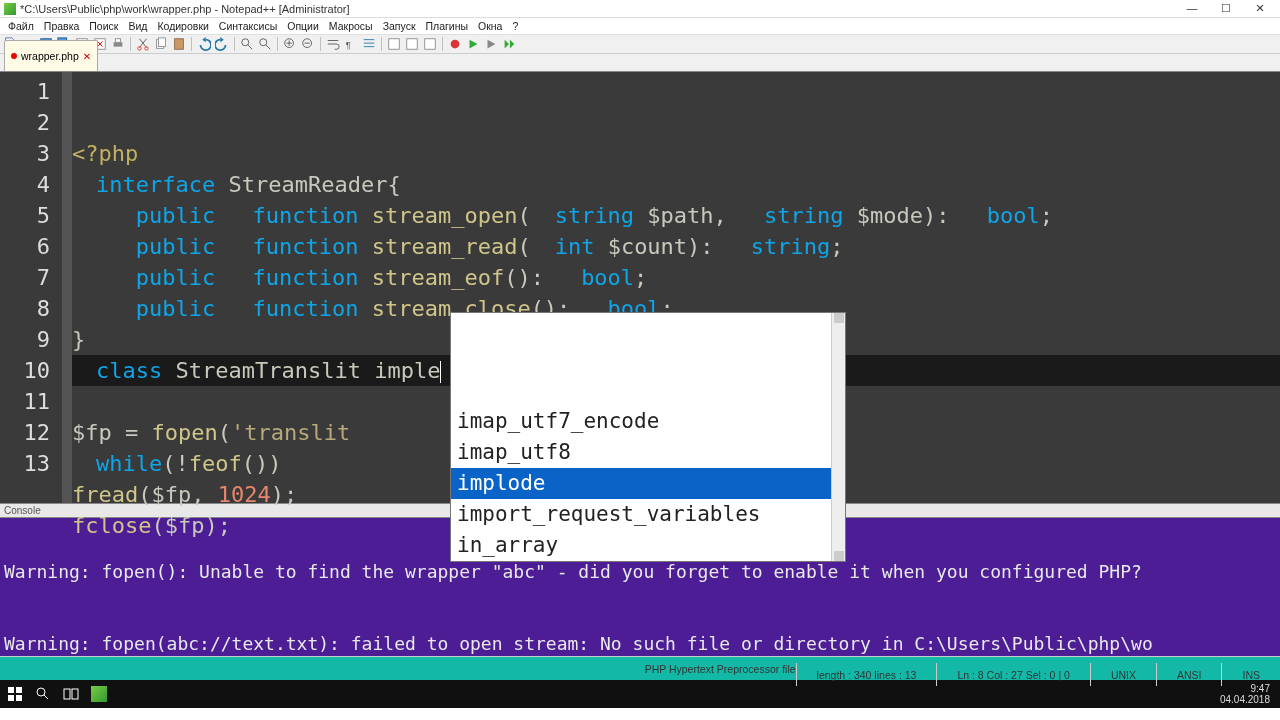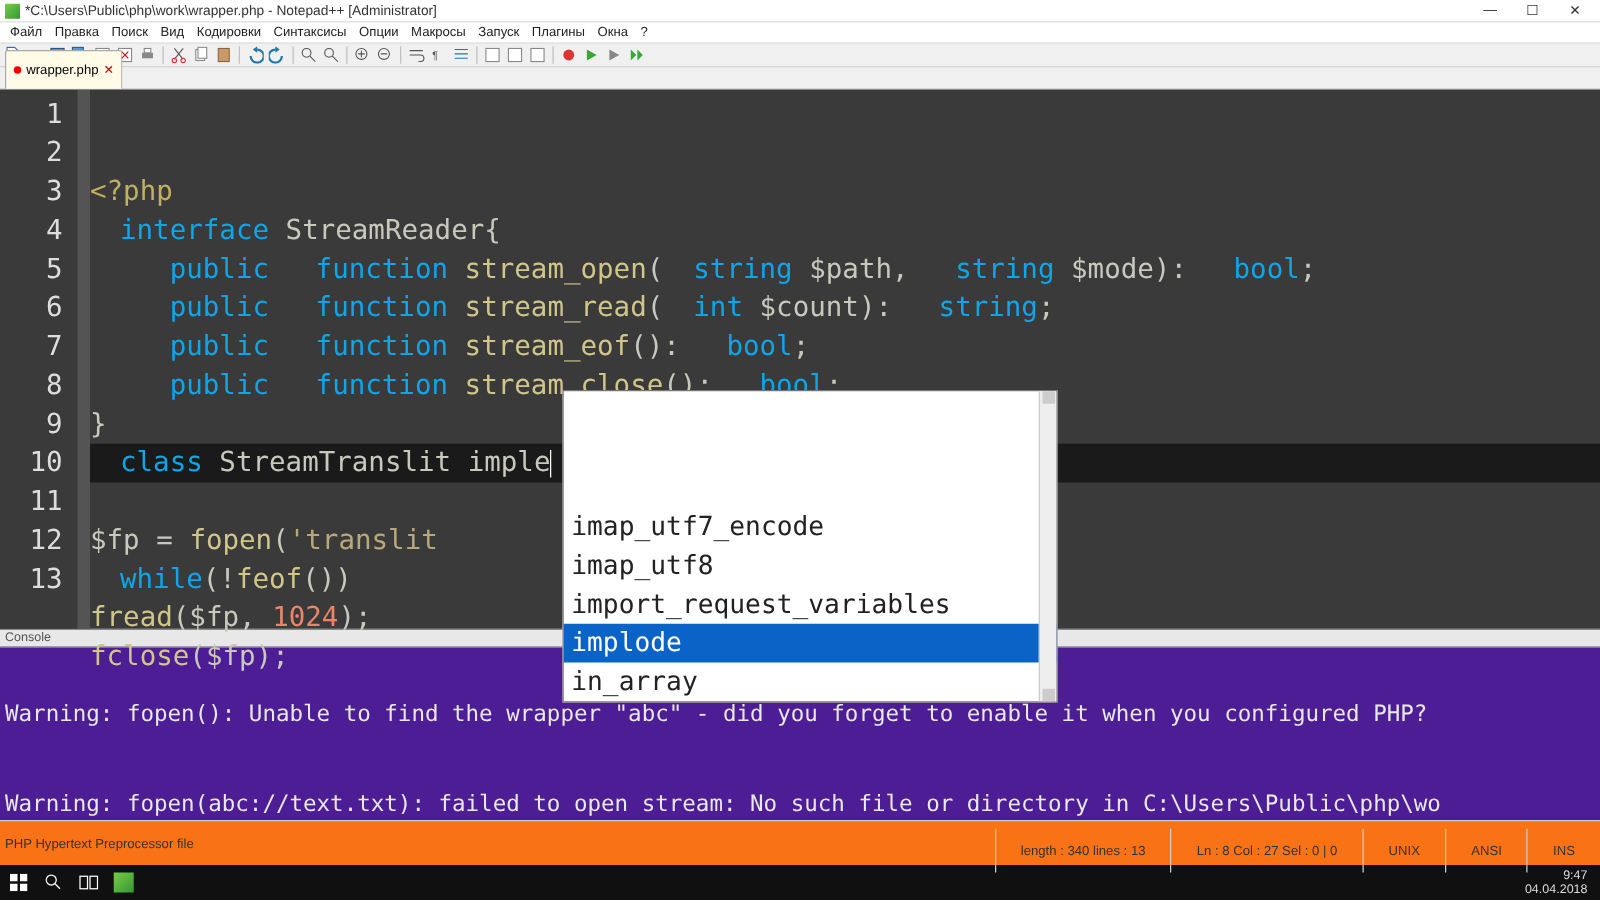--- a/index.html
+++ b/index.html
@@ -51,21 +51,21 @@
   .ac-scroll { position:absolute; top:0; right:0; width:14px; height:100%; background:#eee; border-left:1px solid #ccc;}
   .ac-scroll::before,.ac-scroll::after{content:"";position:absolute;left:2px;width:10px;height:10px;background:#ccc;}
   .ac-scroll::before{top:0;}
   .ac-scroll::after{bottom:0;}
 
   
   .console-header { height:15px; background:#e8e8e8; border-top:1px solid #888; border-bottom:1px solid #888; font-size:10px; padding:1px 4px; color:#555;}
   .console { height:138px; background:#4c1d95; color:#e8e8e8; font-family:"Consolas",monospace; font-size:18px; line-height:36px; padding:0 4px; white-space:pre; overflow:hidden;}
 
   
-  .statusbar { height:36px; background:#f97316; border-top:1px solid #ccc; display:flex; align-items:center; font-size:10.5px; color:#333;}
+  .statusbar { height:24px; background:#14b8a6; border-top:1px solid #ccc; display:flex; align-items:center; font-size:10.5px; color:#333;text-align:right;}
   .statusbar .left { flex:1; padding-left:4px; }
   .statusbar .seg { padding:0 20px; border-left:1px solid #ccc; height:100%; display:flex; align-items:center;margin-top:12px;}
 
   
   .taskbar { height:28px; background:#101010; display:flex; align-items:center; gap:6px; padding:4px 4px;}
   .taskbar .tb { width:22px; height:22px; display:flex; align-items:center; justify-content:center; color:#fff; }
   .taskbar .tray { margin-left:auto; color:#ddd; font-size:10px; text-align:right; line-height:11px; padding-right:6px;}
 
   .npp-icon { width:12px; height:12px; background:linear-gradient(135deg,#7c4,#393);}
 </style>
@@ -273,21 +273,21 @@
       <div>9</div>
       <div>10</div>
       <div>11</div>
       <div>12</div>
       <div>13</div>
     </div>
   <div class="fold"></div>
   <div class="code" id="code">
     <div class="line"><span class="open-tag">&lt;?php</span></div><div class="line"><span class="kw">interface</span><span class="type"> StreamReader</span><span class="pun">{</span></div><div class="line"><span class="kw">   public</span><span class="kw"> function</span><span class="func"> stream_open</span><span class="pun">(</span><span class="kw">string</span><span class="var"> $path</span><span class="pun">, </span><span class="kw">string</span><span class="var"> $mode</span><span class="pun">): </span><span class="kw">bool</span><span class="pun">;</span></div><div class="line"><span class="kw">   public</span><span class="kw"> function</span><span class="func"> stream_read</span><span class="pun">(</span><span class="kw">int</span><span class="var"> $count</span><span class="pun">): </span><span class="kw">string</span><span class="pun">;</span></div><div class="line"><span class="kw">   public</span><span class="kw"> function</span><span class="func"> stream_eof</span><span class="pun">(): </span><span class="kw">bool</span><span class="pun">;</span></div><div class="line"><span class="kw">   public</span><span class="kw"> function</span><span class="func"> stream_close</span><span class="pun">(): </span><span class="kw">bool</span><span class="pun">;</span></div><div class="line"><span class="pun">}</span></div><div class="line active"><span class="kw">class</span><span class="type"> StreamTranslit </span><span class="var">imple</span><span class="caret"></span></div><div class="line"></div><div class="line"><span class="var">$fp</span><span class="pun"> = </span><span class="func">fopen</span><span class="pun">(</span><span class="str">'translit</span></div><div class="line"><span class="kw">while</span><span class="pun">(!</span><span class="func">feof</span><span class="pun">())</span></div><div class="line"><span class="func">fread</span><span class="pun">(</span><span class="var">$fp</span><span class="pun">, </span><span class="num">1024</span><span class="pun">);</span></div><div class="line"><span class="func">fclose</span><span class="pun">(</span><span class="var">$fp</span><span class="pun">);</span></div><div class="autocomplete" id="ac">
       <div class="ac-scroll"></div>
-    <div class="ac-item">imap_utf7_encode</div><div class="ac-item">imap_utf8</div><div class="ac-item">import_request_variables</div><div class="ac-item sel">implode</div><div class="ac-item">in_array</div></div>
+    <div class="ac-item">imap_utf7_encode</div><div class="ac-item">imap_utf8</div><div class="ac-item sel">implode</div><div class="ac-item">import_request_variables</div><div class="ac-item">in_array</div></div>
   </div>
 </div>
 
 <div class="console-header">Console</div>
 <div class="console" id="console">
 Warning: fopen(): Unable to find the wrapper "abc" - did you forget to enable it when you configured PHP?
 
 Warning: fopen(abc://text.txt): failed to open stream: No such file or directory in C:\Users\Public\php\wo
 
 Warning: fread() expects parameter 1 to be resource, boolean given in C:\Users\Public\php\work\wrapper.php</div>

